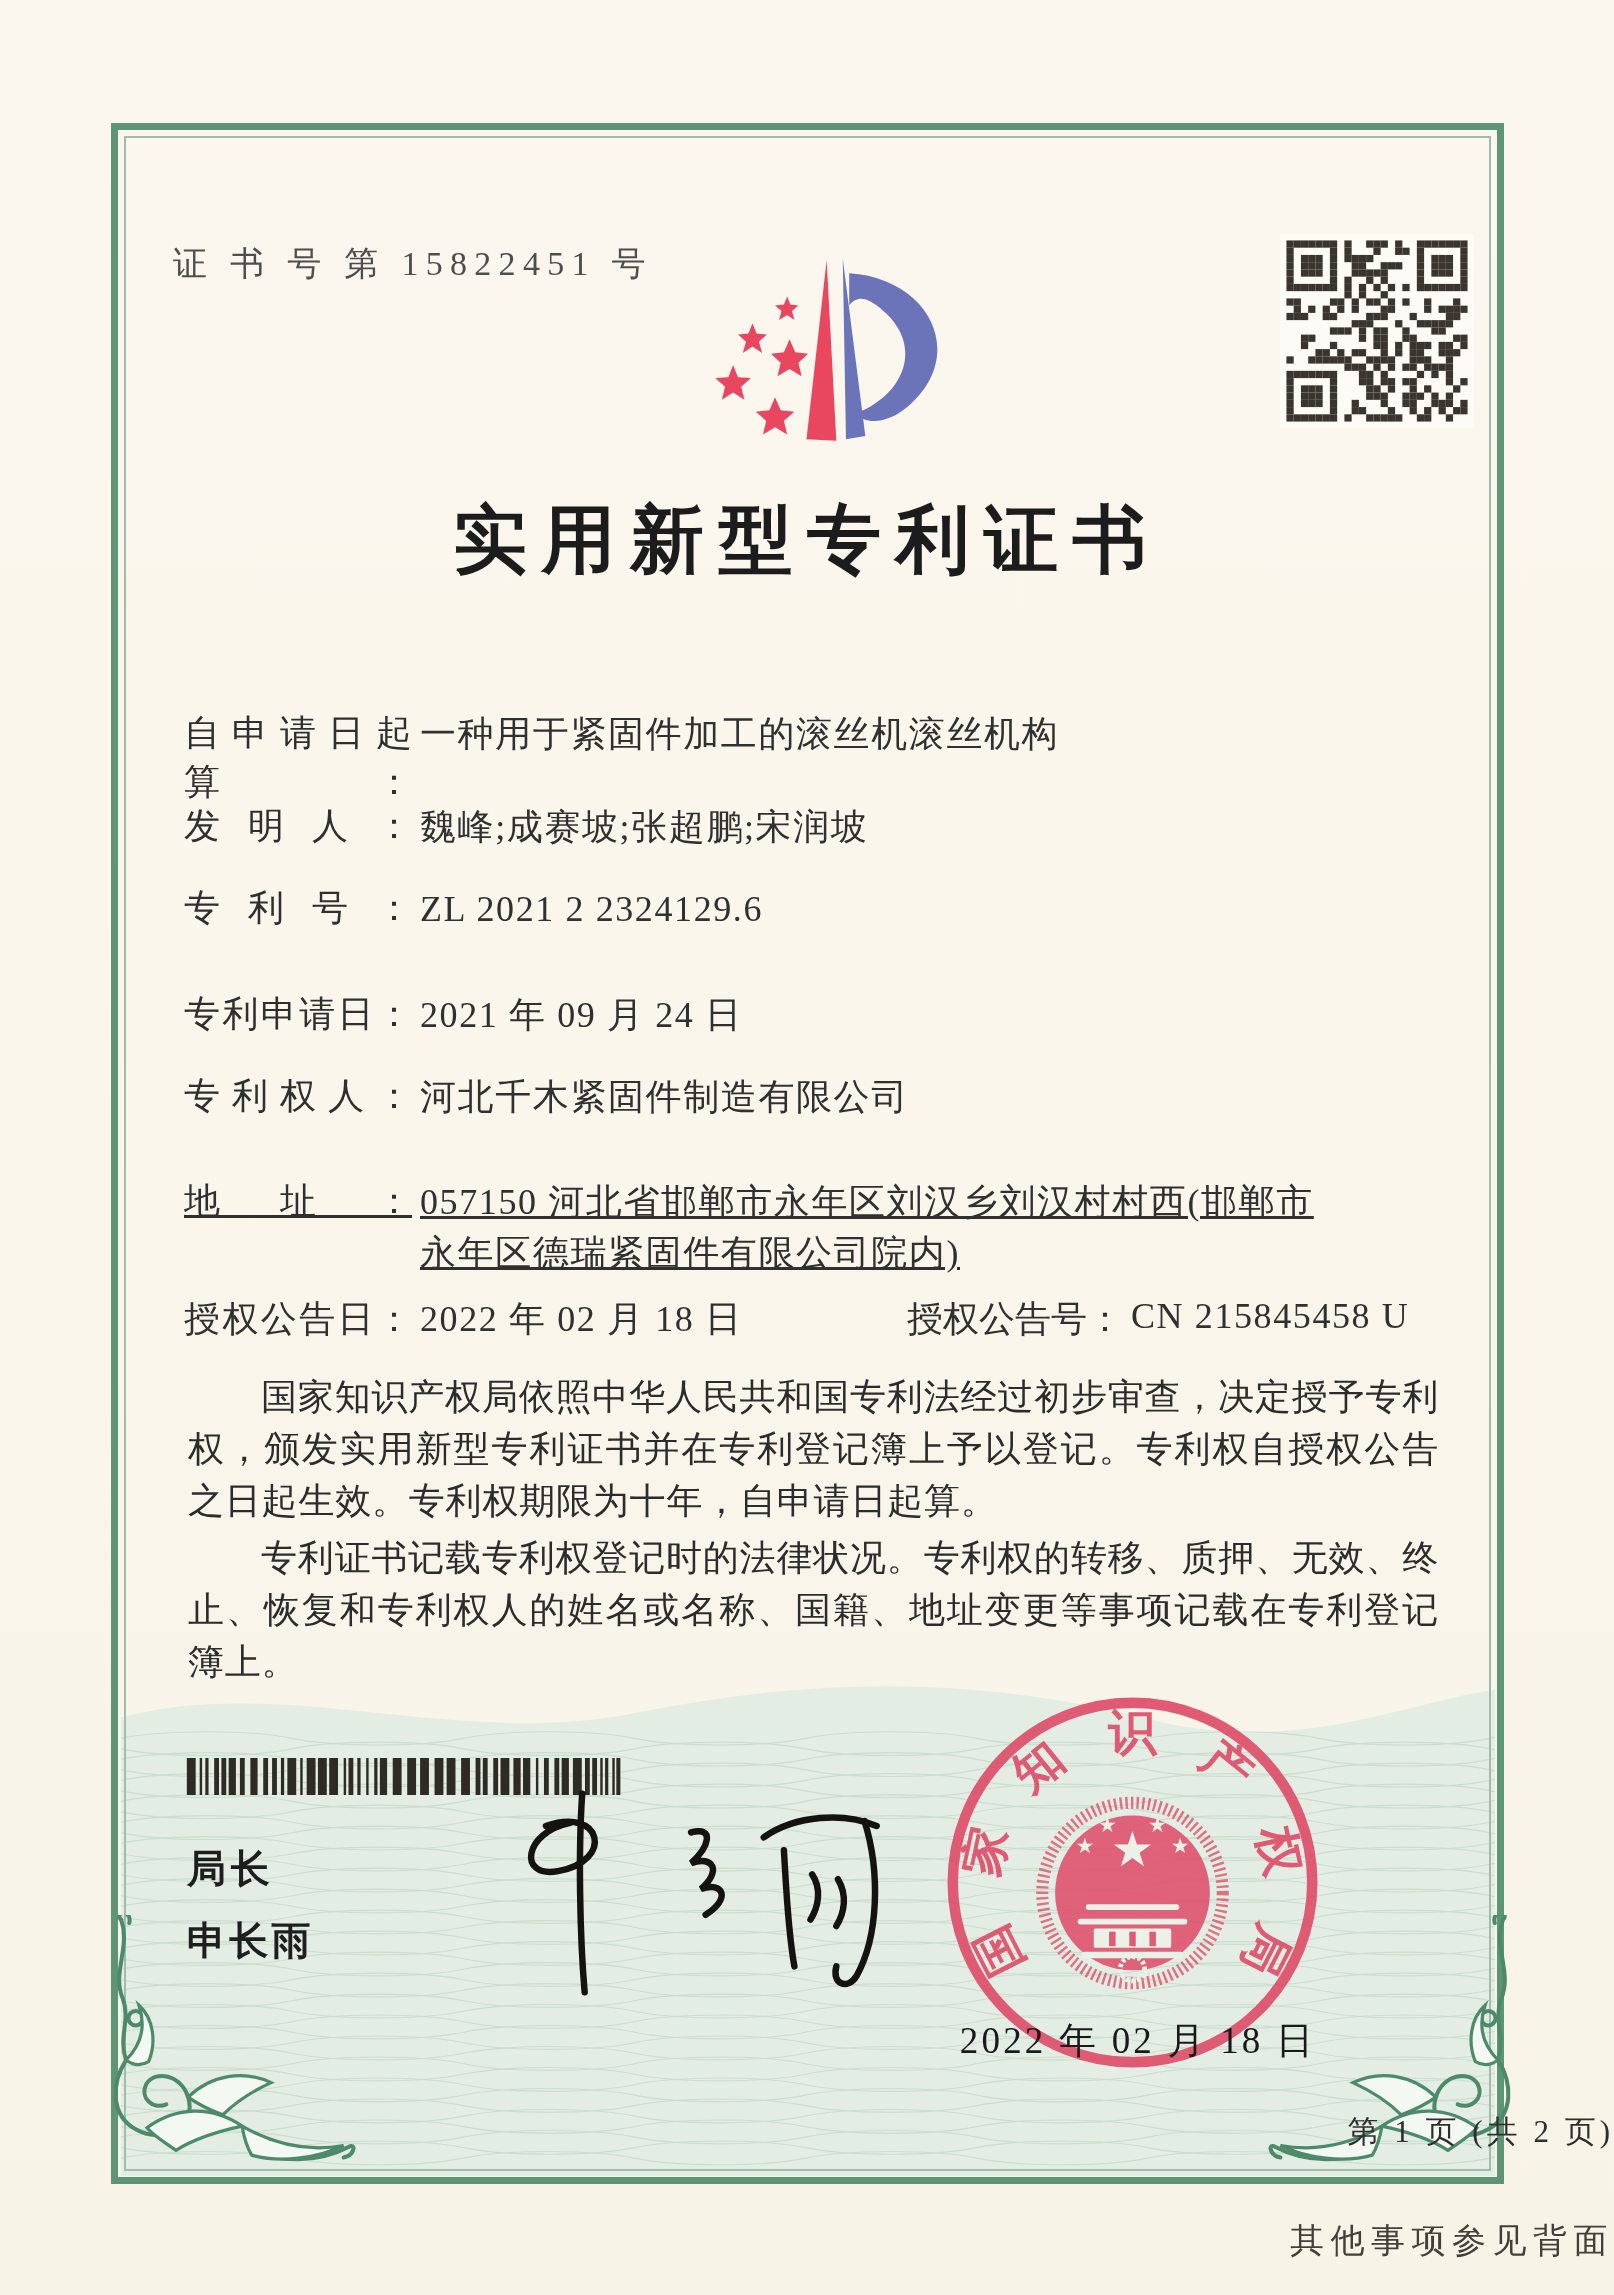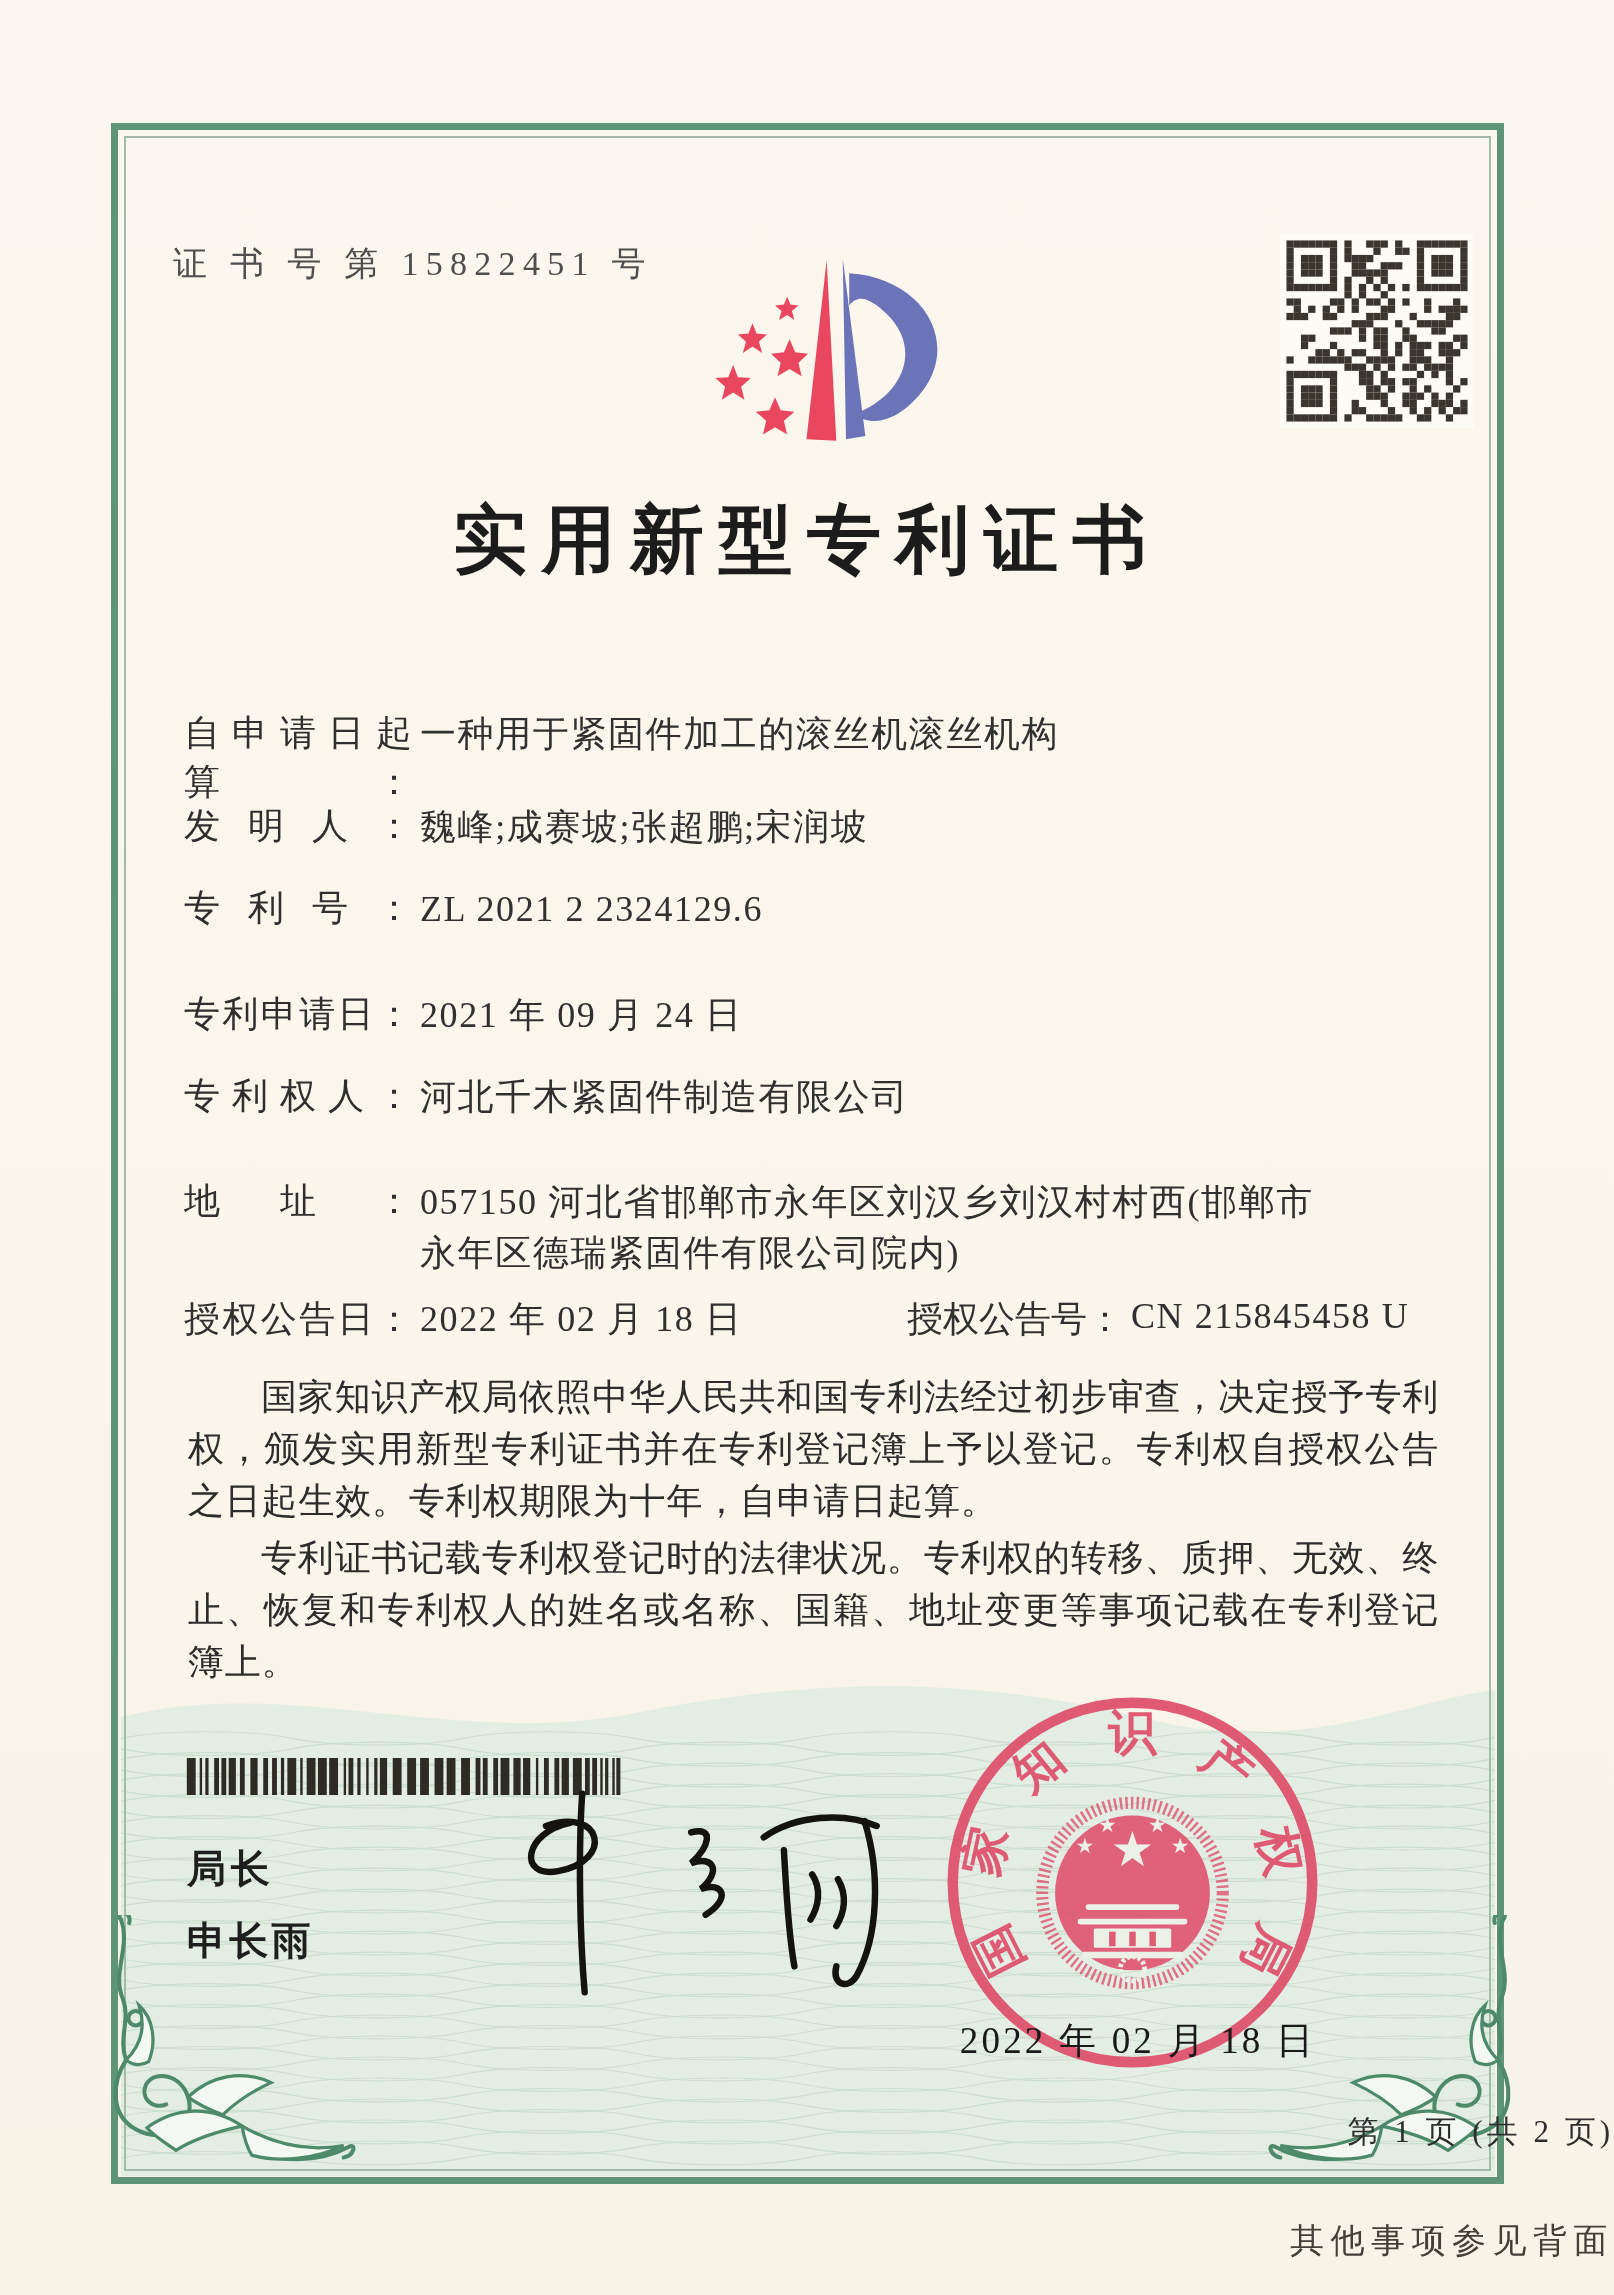--- a/index.html
+++ b/index.html
@@ -450,21 +450,21 @@
       <rect x="126" y="216" width="9" height="9" fill="#3a352f"></rect>
       <rect x="135" y="216" width="9" height="9" fill="#3a352f"></rect>
       <rect x="162" y="216" width="9" height="9" fill="#3a352f"></rect>
       <rect x="171" y="216" width="9" height="9" fill="#3a352f"></rect>
       <rect x="198" y="216" width="9" height="9" fill="#3a352f"></rect>
     </svg>
 
   <div class="title">实用新型专利证书</div>
 
   <div class="fields" id="fields">
-      <div class="f-row" style="top: 473px;">
+      <div class="f-row" style="top: 473px; text-decoration: underline;">
         <span class="f-label">地址：</span>
         <span class="f-value">057150 河北省邯郸市永年区刘汉乡刘汉村村西(邯郸市永年区德瑞紧固件有限公司院内)</span>
       </div>
       <div class="f-row" style="top: 368px;">
         <span class="f-label">专利权人：</span>
         <span class="f-value">河北千木紧固件制造有限公司</span>
       </div>
       <div class="f-row" style="top: 286px;">
         <span class="f-label">专利申请日：</span>
         <span class="f-value">2021 年 09 月 24 日</span>

